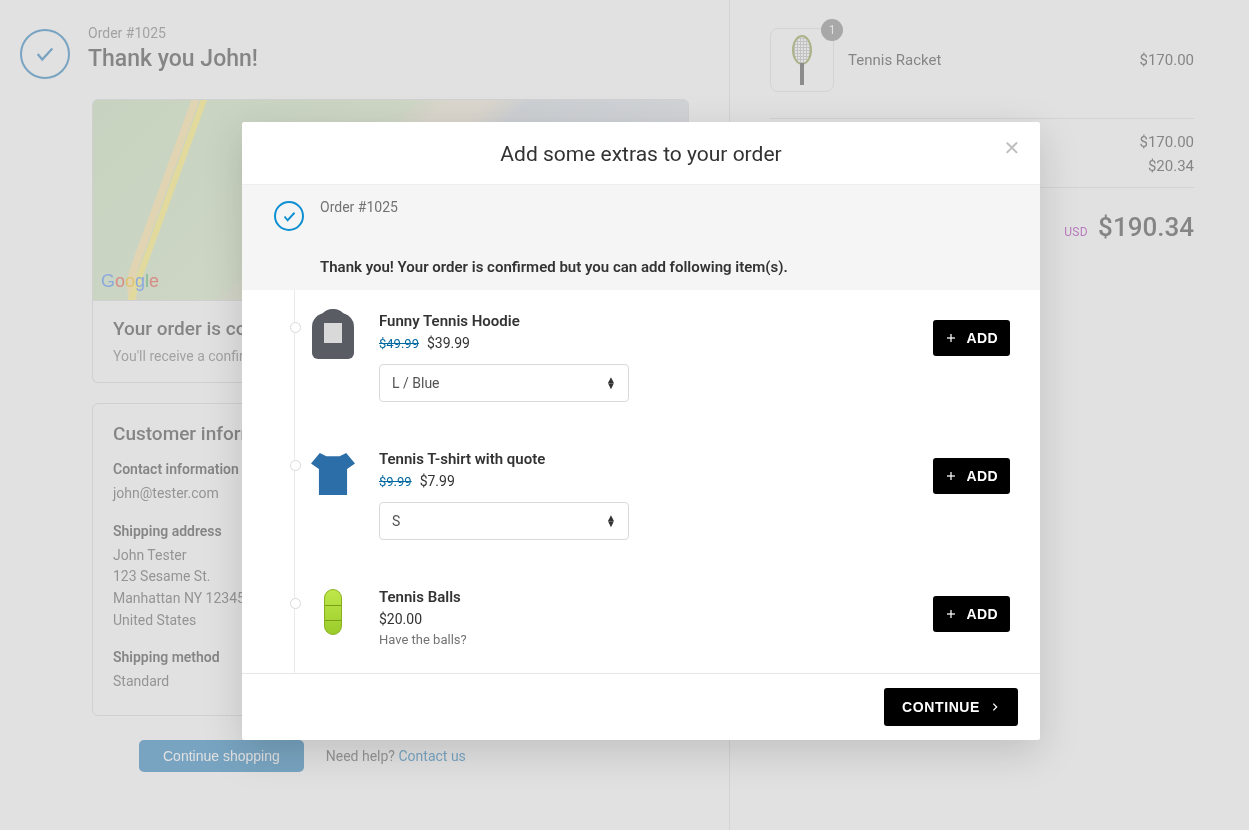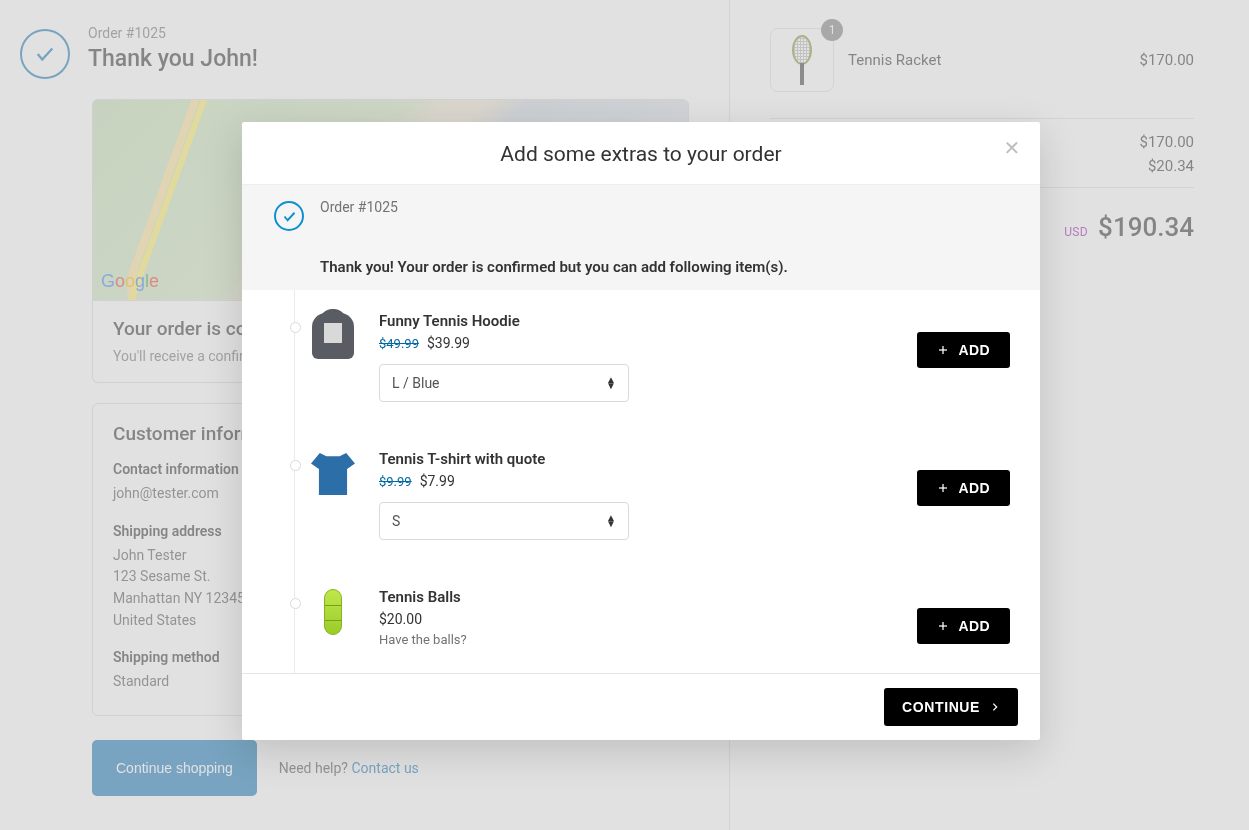--- a/index.html
+++ b/index.html
@@ -64,21 +64,21 @@
     border: 1px solid #d9d9d9; border-radius: 6px;
     margin: 0 0 24px 72px; padding: 18px 20px 22px;
   }
   .info-title { font-size: 19px; font-weight: 500; margin-bottom: 16px; }
   .sect-label { font-size: 14px; font-weight: 600; margin-bottom: 6px; }
   .sect-val { font-size: 14px; color: #545454; margin-bottom: 18px; line-height: 1.55; }
   .sect-val.last { margin-bottom: 0; }
   .actions-row { margin-left: 72px; display: flex; align-items: center; gap: 22px; }
   .continue-shopping-btn {
     background: #1878b9; color: #fff; border: none; border-radius: 5px;
-    padding: 20px 24px; font-size: 14px; cursor: pointer;
+    padding: 8px 24px; font-size: 14px; cursor: pointer; margin-left: 47px;
   }
   .need-help { font-size: 14px; color: #545454; }
   .need-help a { color: #1878b9; text-decoration: none; }
   
   .cart-item { display: flex; align-items: center; gap: 14px; margin-bottom: 26px; }
   .cart-thumb {
     width: 64px; height: 64px; border: 1px solid #e1e1e1; border-radius: 8px;
     background: #fff; position: relative; display:flex; align-items:center; justify-content:center;
   }
   .cart-badge {
@@ -145,22 +145,22 @@
   .new-price { color: #333; font-size: 14px; }
   .caption { color: #737373; font-size: 13px; margin-top: 4px; }
   .variant-select {
     margin-top: 12px; width: 250px; height: 38px; border: 1px solid #d9d9d9; border-radius: 4px;
     padding: 0 12px; display: flex; align-items: center; justify-content: space-between;
     font-size: 14px; color: #545454; background: #fff; cursor: pointer;
   }
   .variant-select .sort-icons { font-size: 10px; line-height: 0.6; color: #333; text-align: center; }
   .add-btn {
     background: #000; color: #fff; border: none; border-radius: 3px;
-    padding: 10px 20px; font-size: 14px; font-weight: 700; letter-spacing: 0.4px;
-    display: flex; align-items: center; gap: 9px; cursor: pointer; align-self: flex-start; margin-top: 20px;
+    padding: 10px 12px; font-size: 14px; font-weight: 700; letter-spacing: 0.4px;
+    display: flex; align-items: center; gap: 9px; cursor: pointer; align-self: flex-start; margin-top: 8px;
   }
   .add-btn svg { width: 12px; height: 12px; stroke: #fff; stroke-width: 2.5; }
   .modal-foot { border-top: 1px solid #e6e6e6; padding: 14px 22px; display: flex; justify-content: flex-end; }
   .continue-btn {
     background: #000; color: #fff; border: none; border-radius: 3px;
     padding: 11px 18px; font-size: 14px; font-weight: 700; letter-spacing: 0.6px;
     display: flex; align-items: center; gap: 10px; cursor: pointer; margin-left: 8px;
   }
   .continue-btn svg { width: 10px; height: 10px; stroke: #fff; stroke-width: 3; fill: none; }
   

